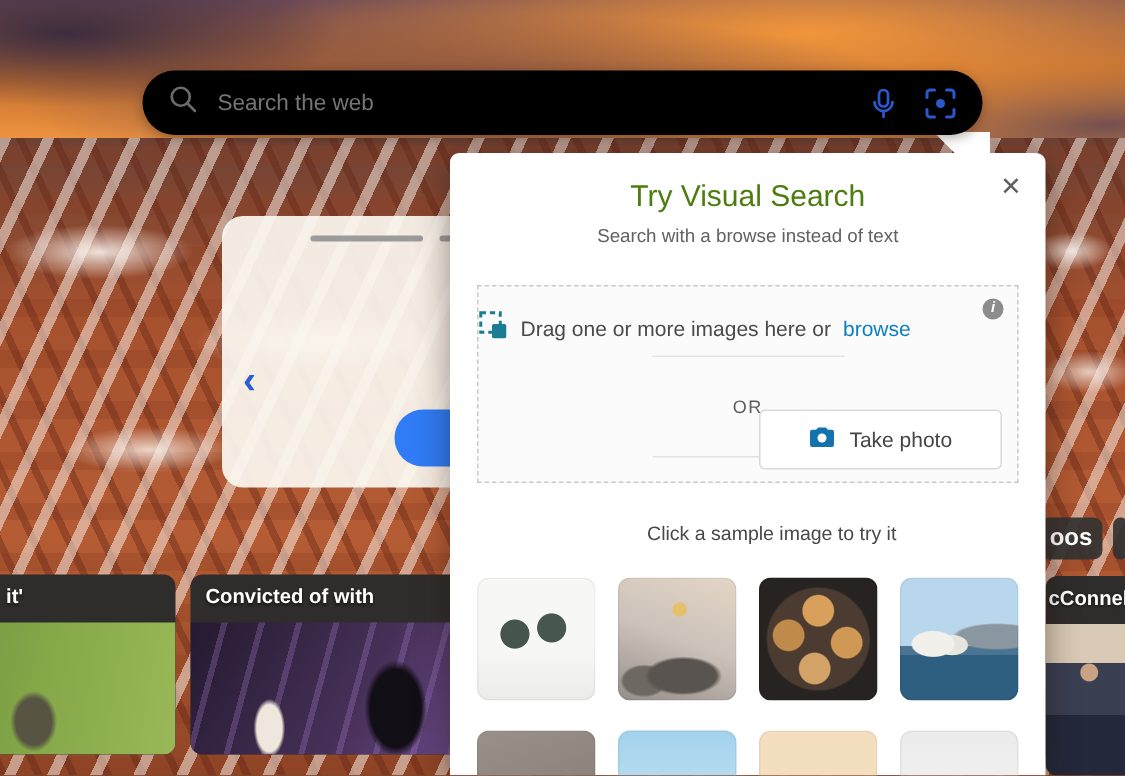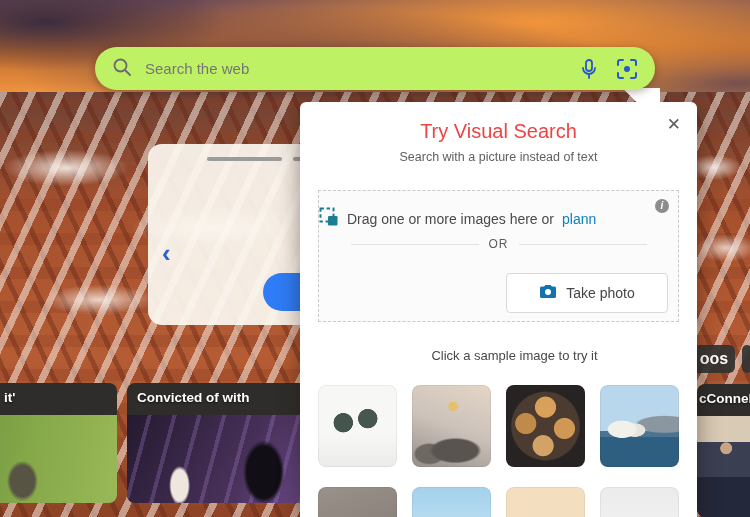--- a/index.html
+++ b/index.html
@@ -76,51 +76,51 @@
       radial-gradient(circle 7px at 55% 32%, #caa284 80%, transparent 90%),
       linear-gradient(180deg,#d8cab4 0 26%, #3a3f52 26% 60%, #23283a 60%); }
   .tag { position:absolute; top:345px; height:28px; background:rgba(50,50,50,.92);
     border-radius:6px; color:#fff; font-size:16px; font-weight:bold;
     line-height:28px; text-align:center; z-index:4; }
   .tag.t1 { left:693px; width:42px; }
   .tag.t2 { left:742px; width:10px; }
 
   
   .search-bar { position:absolute; left:95px; top:47px; width:560px; height:43px;
-    background:#bef264; border-radius:22px; z-index:25; box-shadow:0 2px 8px rgba(40,20,10,.35);
+    background:#000000; border-radius:22px; z-index:25; box-shadow:0 2px 8px rgba(40,20,10,.35);
     display:flex; align-items:center; }
   .search-bar .mag { margin-left:17px; }
   .search-ph { margin-left:13px; color:#757575; font-size:15px; flex:1; }
   .sb-icon { width:24px; height:24px; display:flex; align-items:center; justify-content:center;
     cursor:pointer; }
   .sb-icon.mic { margin-right:14px; }
   .sb-icon.cam { margin-right:16px; }
 
   
   .tail { position:absolute; left:620px; top:88px; width:40px; height:16px; background:#fff;
     z-index:22; clip-path:polygon(6% 0, 100% 0, 100% 100%, 46% 100%); }
   .popup { position:absolute; left:300px; top:102px; width:397px; height:415px;
     background:#fff; border-radius:6px 6px 0 0; z-index:20;
     box-shadow:0 6px 22px rgba(30,15,8,.45); }
   .popup-close { position:absolute; right:16px; top:14px; font-size:17px; color:#5f5f5f;
     cursor:pointer; line-height:1; }
   .popup-title { position:absolute; left:0; top:18px; width:100%; text-align:center;
-    font-size:20px; color:#ef4444; }
+    font-size:20px; color:#4d7c0f; }
   .popup-sub { position:absolute; left:0; top:48px; width:100%; text-align:center;
     font-size:12.5px; color:#616161; }
   .dropzone { position:absolute; left:18px; top:88px; width:361px; height:132px;
     background:#fbfbfb; border:1px dashed #c9c9c9; }
   .drag-row { position:absolute; left:0; top:16px; width:100%; display:flex;
     justify-content:flex-start; align-items:center; gap:8px; font-size:14px; color:#4a4a4a; }
   .browse-link { color:#0e7fc1; cursor:pointer; }
   .info-dot { position:absolute; right:9px; top:8px; width:14px; height:14px; border-radius:50%;
     background:#8c8c8c; color:#fff; font-size:10px; font-weight:bold; text-align:center;
     line-height:14px; font-style:italic; cursor:pointer; }
   .or-row { position:absolute; left:0; top:46px; width:100%; display:flex; align-items:center;
-    justify-content:center; gap:10px; }
+    justify-content:center; gap:26px;flex-direction:column; }
   .or-line { height:1px; width:128px; background:#e2e2e2; }
   .or-label { font-size:12px; color:#5c5c5c; letter-spacing:1px; }
   .dz-btn { position:absolute; top:82px; height:40px; background:#fff; border:1px solid #d9d9d9;
     border-radius:4px; display:flex; align-items:center; justify-content:center; gap:9px;
     font-size:14px; color:#454545; cursor:pointer; }
   .dz-btn.paste { left:12px; width:163px; }
   .dz-btn.photo { left:187px; width:162px; }
   .samples-heading { position:absolute; left:0; top:246px; width:100%; text-align:center;
     font-size:13px; color:#484848;padding-left:32px; }
   .tile { position:absolute; width:79px; height:82px; border-radius:8px; cursor:pointer;
@@ -218,32 +218,32 @@
         <circle cx="11" cy="11" r="3" fill="#2b57cf"></circle>
       </svg>
     </span>
   </div>
 
   <div class="tail"></div>
 
   <div class="popup">
     <div class="popup-close">✕</div>
     <div class="popup-title">Try Visual Search</div>
-    <div class="popup-sub">Search with a picture instead of text</div>
+    <div class="popup-sub">Search with a browse instead of text</div>
 
     <div class="dropzone">
       <div class="drag-row">
         <span>
           <svg width="20" height="20" viewBox="0 0 20 20">
             <rect x="1.5" y="1.5" width="13" height="13" fill="none" stroke="#1b7d92" stroke-width="2" stroke-dasharray="3.5 2.6"></rect>
             <rect x="9" y="9" width="9.5" height="9.5" rx="1.2" fill="#1b7d92"></rect>
           </svg>
         </span>
         <span>Drag one or more images here or</span>
-        <span class="browse-link">plann</span>
+        <span class="browse-link">browse</span>
       </div>
       <div class="info-dot">i</div>
       <div class="or-row">
         <span class="or-line"></span>
         <span class="or-label">OR</span>
         <span class="or-line"></span>
       </div>
       <div class="dz-btn photo">
         <span>
           <svg width="18" height="15" viewBox="0 0 18 15">

